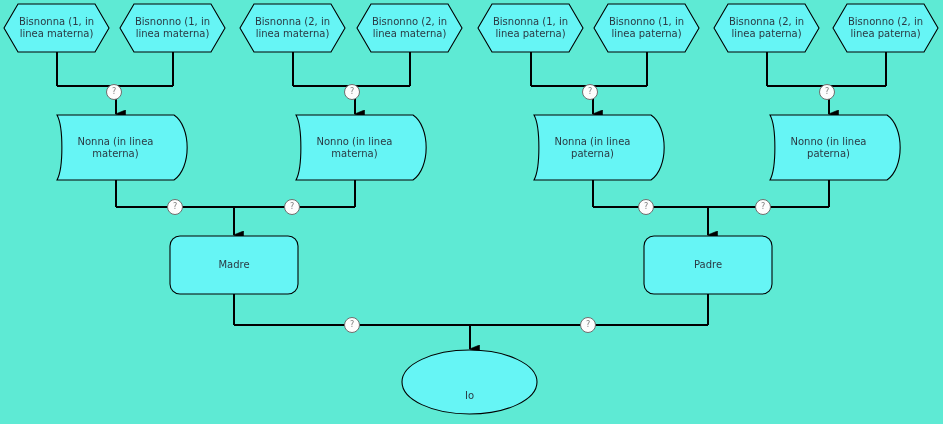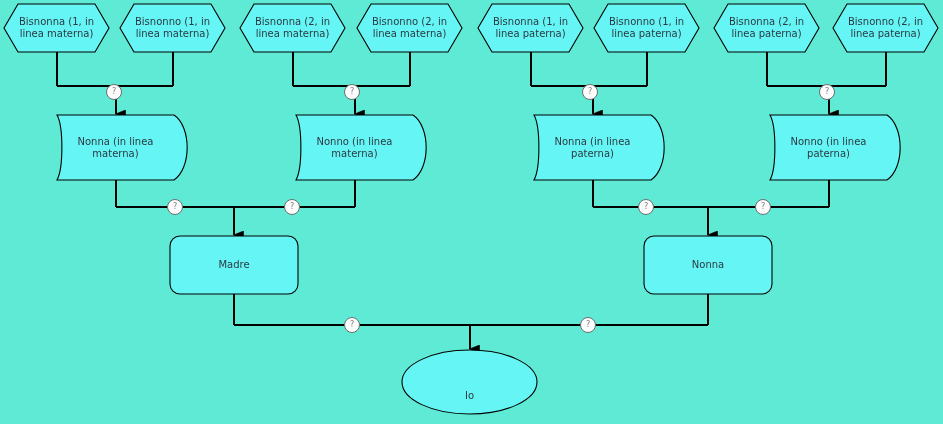--- a/index.html
+++ b/index.html
@@ -139,21 +139,21 @@
 linea paterna)</div>
       <div class="node-label" style="left: 44px; top: 115px; width: 143px; height: 65px; color: rgb(43, 58, 68);">Nonna (in linea
 materna)</div>
       <div class="node-label" style="left: 283px; top: 115px; width: 143px; height: 65px; color: rgb(43, 58, 68);">Nonno (in linea
 materna)</div>
       <div class="node-label" style="left: 521px; top: 115px; width: 143px; height: 65px; color: rgb(43, 58, 68);">Nonna (in linea
 paterna)</div>
       <div class="node-label" style="left: 757px; top: 115px; width: 143px; height: 65px; color: rgb(43, 58, 68);">Nonno (in linea
 paterna)</div>
       <div class="node-label" style="left: 170px; top: 236px; width: 128px; height: 58px; color: rgb(43, 58, 68);">Madre</div>
-      <div class="node-label" style="left: 644px; top: 236px; width: 128px; height: 58px; color: rgb(43, 58, 68);">Nonna</div>
+      <div class="node-label" style="left: 644px; top: 236px; width: 128px; height: 58px; color: rgb(43, 58, 68);">Padre</div>
       <div class="node-label" style="left: 402px; top: 364px; width: 135px; height: 64px; color: rgb(43, 58, 68);">Io</div>
     </div>
   <div id="marker-layer">
       <div class="qmark" style="left: 106px; top: 84px; background: rgb(253, 253, 253); border-color: rgb(110, 110, 110); color: rgb(122, 122, 122);">?</div>
       <div class="qmark" style="left: 344px; top: 84px; background: rgb(253, 253, 253); border-color: rgb(110, 110, 110); color: rgb(122, 122, 122);">?</div>
       <div class="qmark" style="left: 582px; top: 84px; background: rgb(253, 253, 253); border-color: rgb(110, 110, 110); color: rgb(122, 122, 122);">?</div>
       <div class="qmark" style="left: 819px; top: 84px; background: rgb(253, 253, 253); border-color: rgb(110, 110, 110); color: rgb(122, 122, 122);">?</div>
       <div class="qmark" style="left: 167px; top: 199px; background: rgb(253, 253, 253); border-color: rgb(110, 110, 110); color: rgb(122, 122, 122);">?</div>
       <div class="qmark" style="left: 284px; top: 199px; background: rgb(253, 253, 253); border-color: rgb(110, 110, 110); color: rgb(122, 122, 122);">?</div>
       <div class="qmark" style="left: 638px; top: 199px; background: rgb(253, 253, 253); border-color: rgb(110, 110, 110); color: rgb(122, 122, 122);">?</div>

